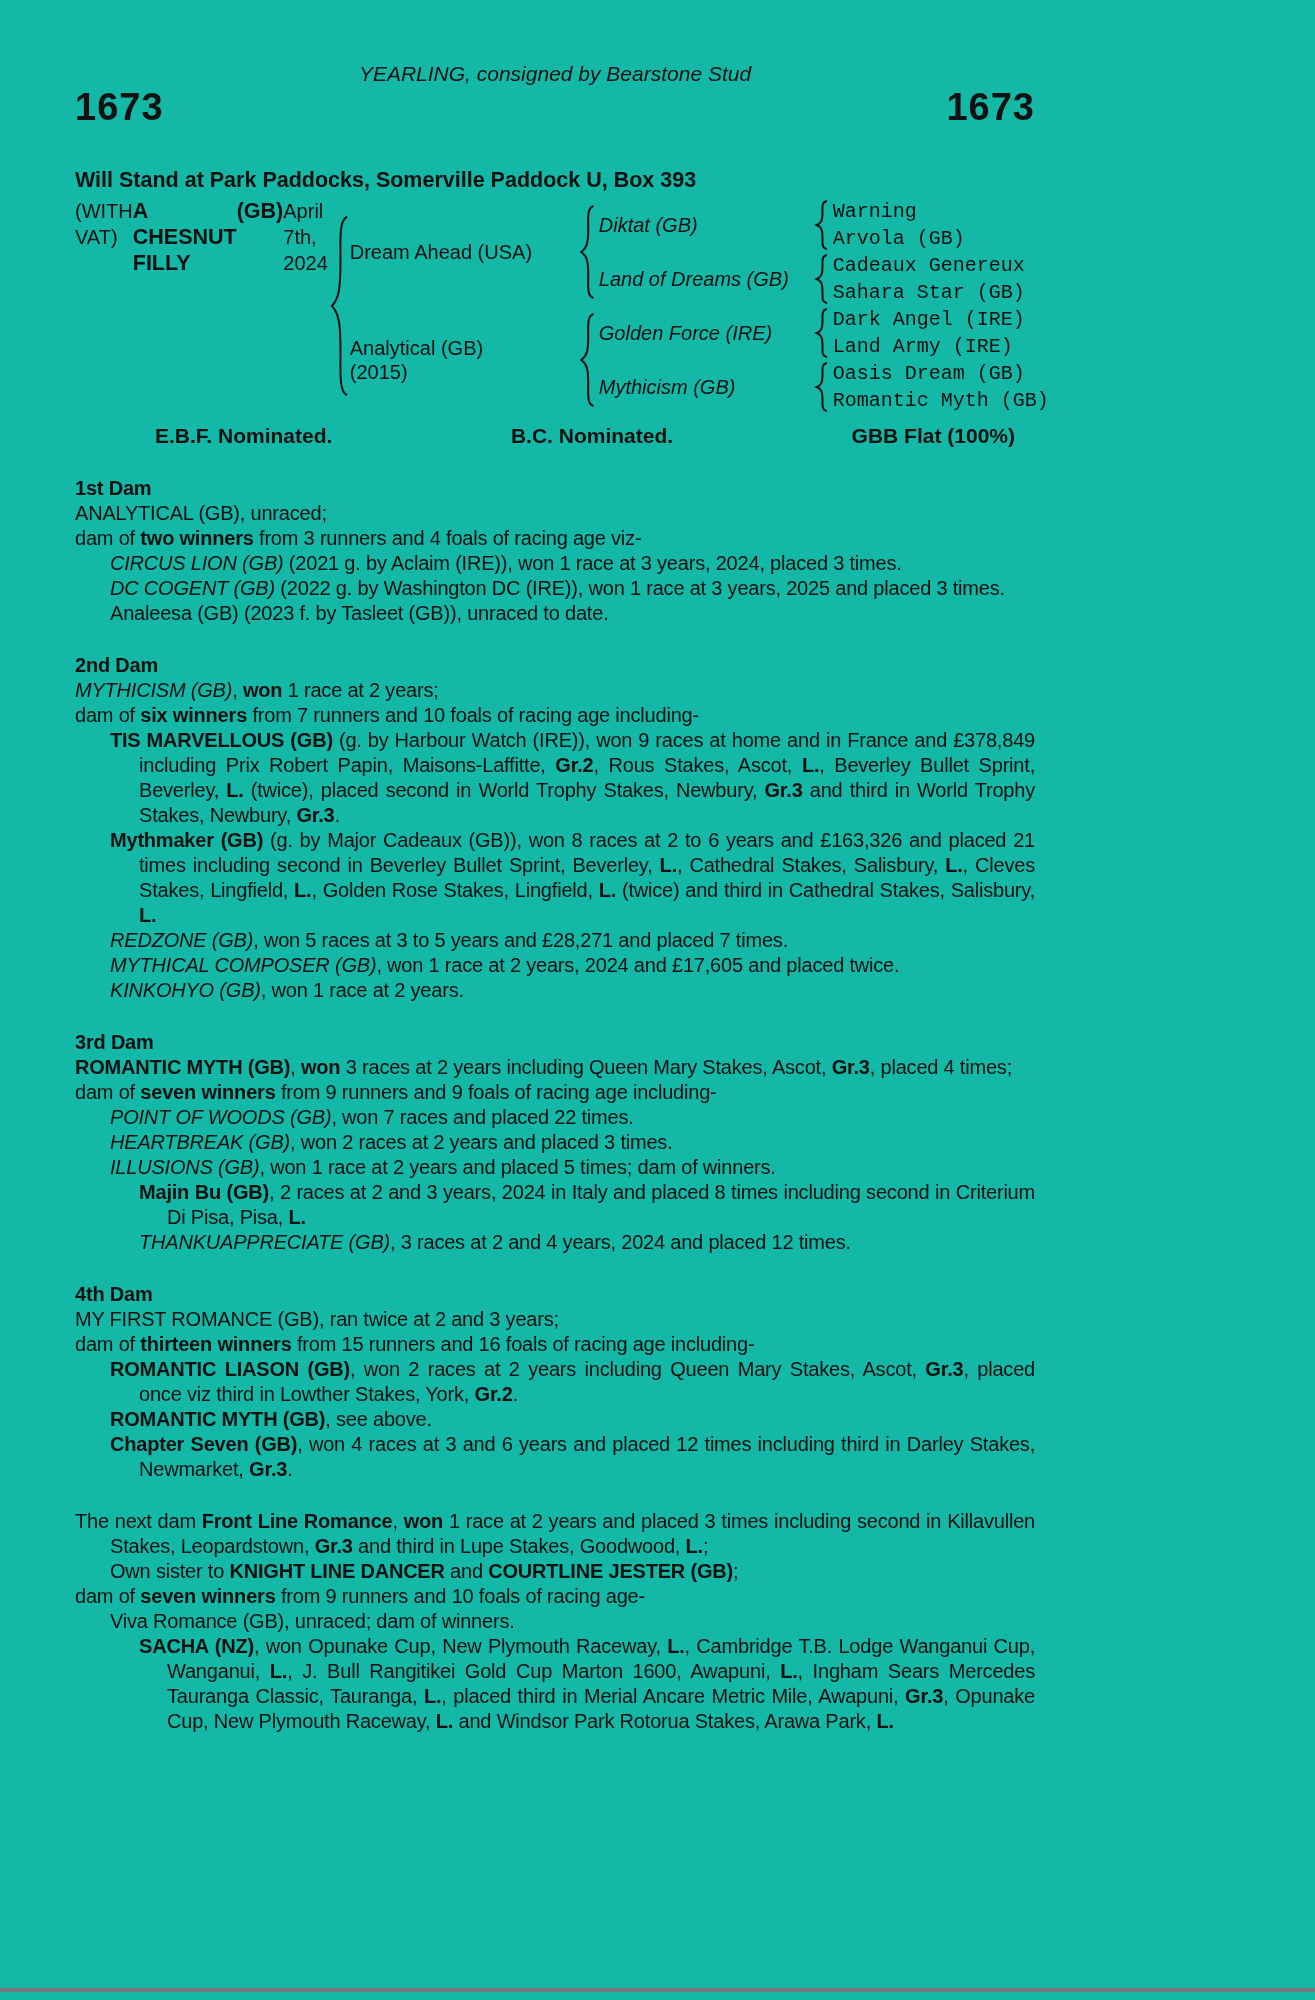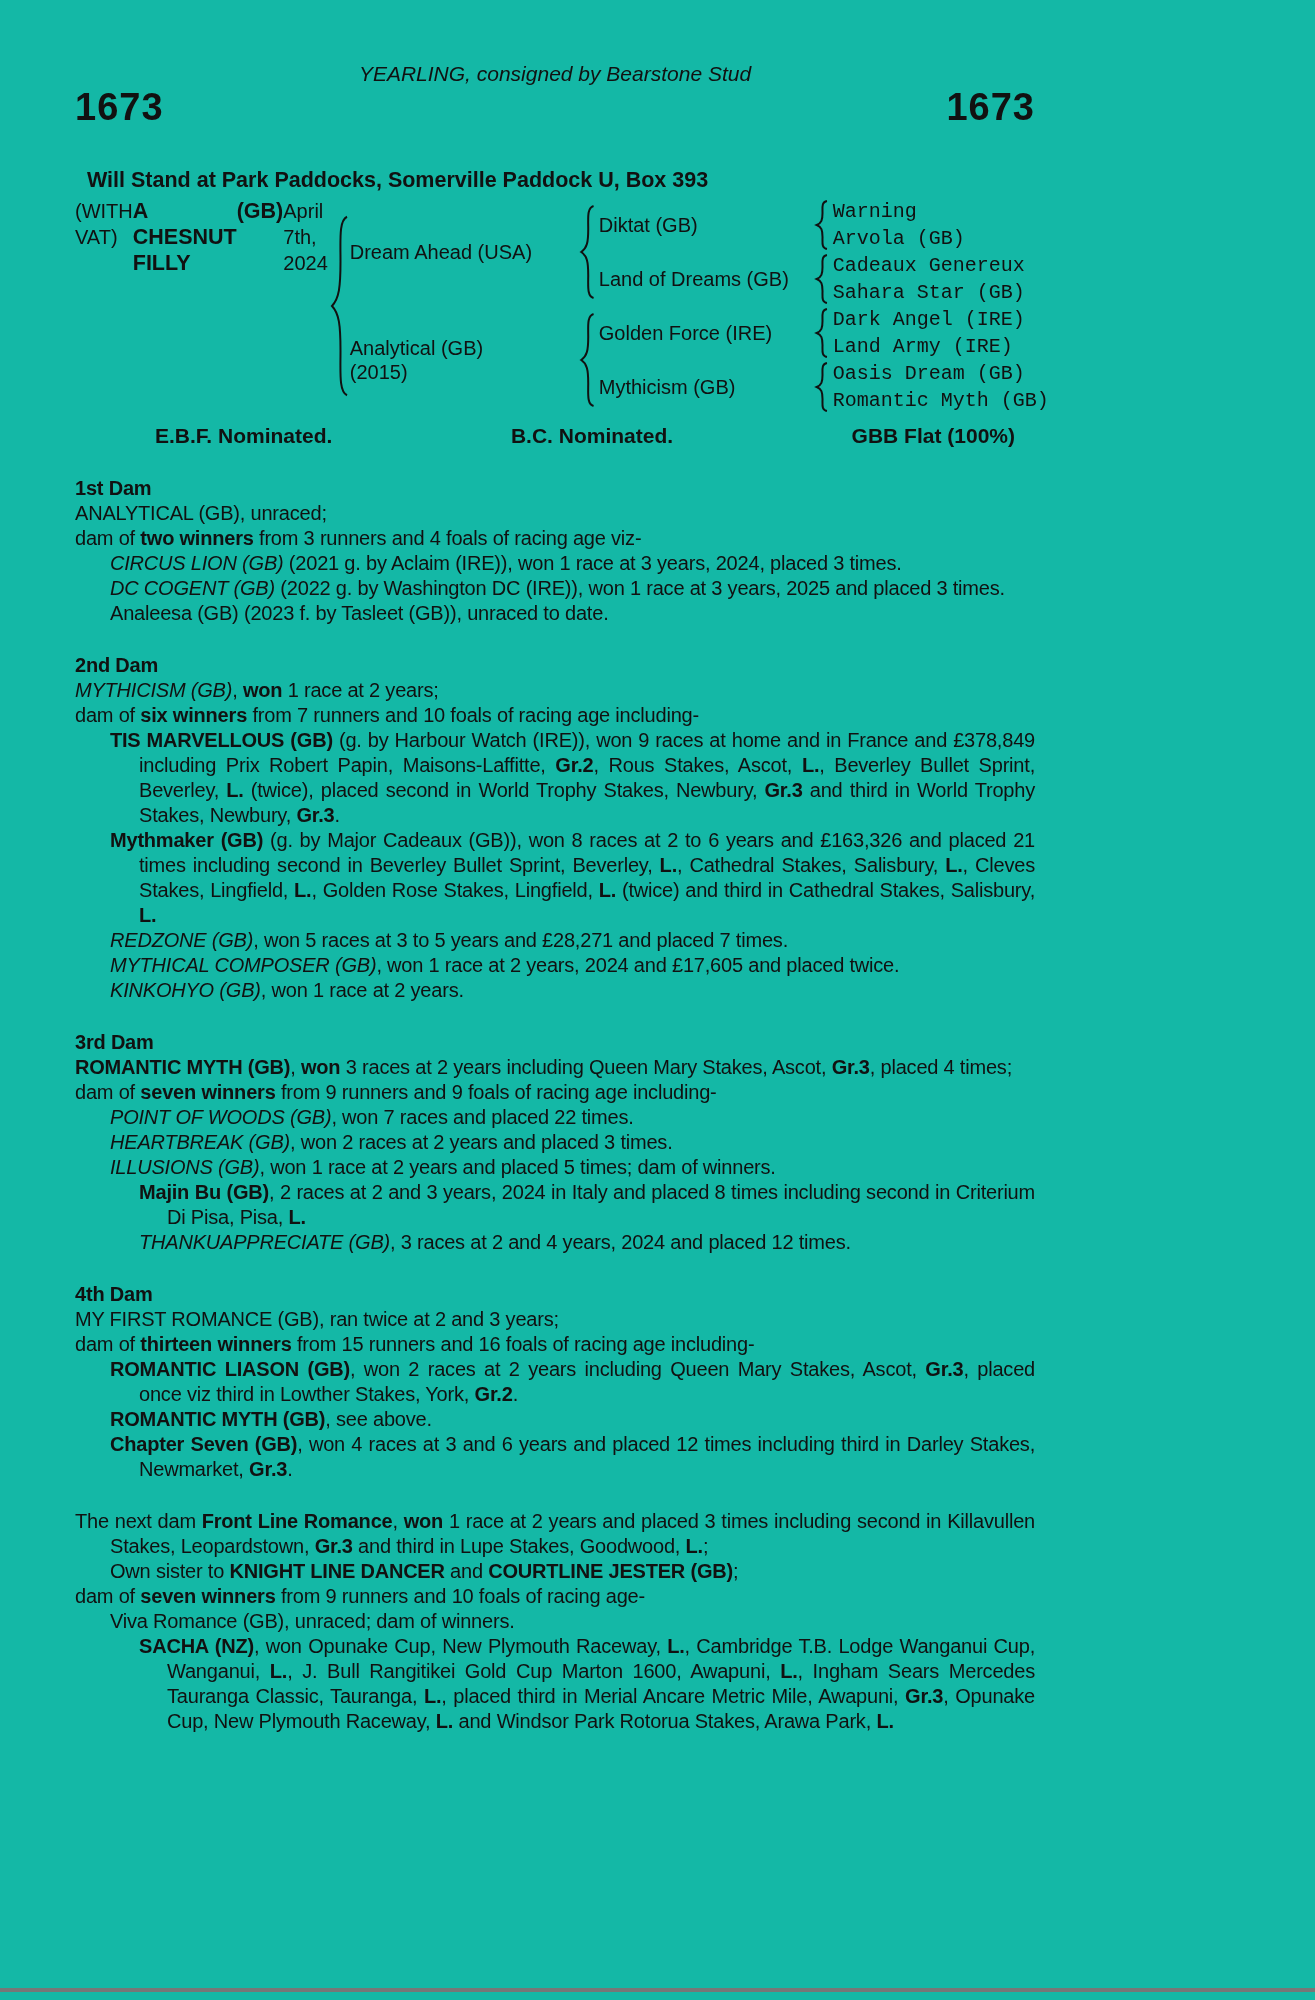--- a/index.html
+++ b/index.html
@@ -11,32 +11,32 @@
   .content { position:absolute; left:75px; top:0; width:960px; }
   .b { font-weight:bold; }
   .i { font-style:italic; }
 
   
   .consigned { position:absolute; top:62px; left:0; width:100%; text-align:center;
     font-style:italic; font-size:21px; }
   .lot { position:absolute; top:86px; font-size:38px; font-weight:bold; letter-spacing:1px;text-align:center; }
   .lot-left { left:0; }
   .lot-right { right:0; }
-  .standline { position:absolute; top:168px; left:12px; font-size:21.5px; font-weight:bold; }
+  .standline { position:absolute; top:168px; left:0; font-size:21.5px; font-weight:bold; }
 
   
   .tree { position:absolute; top:198px; left:0; width:960px; height:216px;
     display:flex; font-size:20px; }
   .subject { width:255px; display:flex; flex-direction:row; justify-content:center; line-height:26px; }
   .subject .hname { font-weight:bold; font-size:21.5px; }
   .gcol { display:flex; flex-direction:column; }
   .node { display:flex; height:108px; }
   .node .pname { width:225px; display:flex; flex-direction:column; justify-content:center; line-height:24px; }
   .node2 { display:flex; height:54px; }
-  .node2 .pname2 { width:212px; display:flex; align-items:center; }
+  .node2 .pname2 { width:212px; display:flex; align-items:center;font-style:italic; }
   .leaves { display:flex; flex-direction:column; justify-content:center; }
   .leaves div { height:27px; line-height:27px; white-space:nowrap;font-family:Liberation Mono, monospace; }
   .brace { display:flex; align-items:center; justify-content:center; align-self:stretch; }
   .brace svg { display:block; }
   .br-big { width:32px; }
   .br-mid { width:24px; }
   .br-sml { width:22px; }
 
   
   .noms { position:absolute; top:424px; left:0; width:960px; display:flex;

